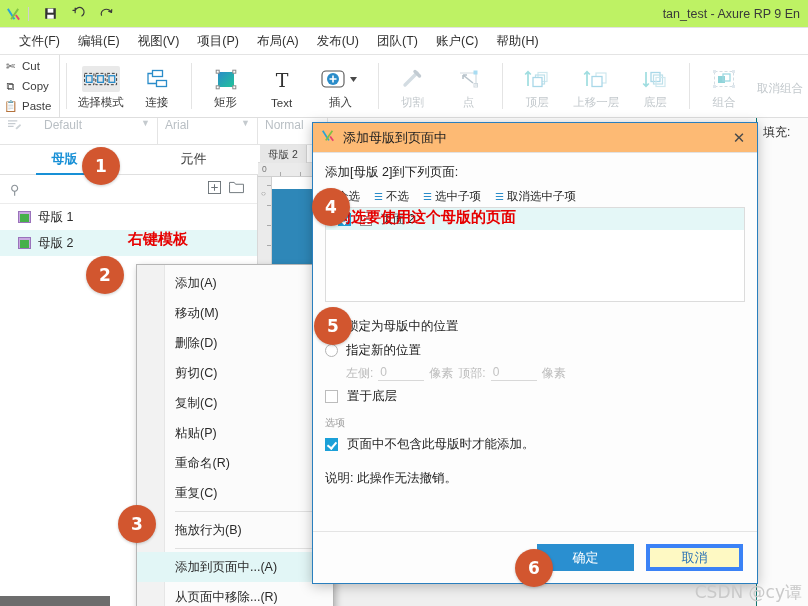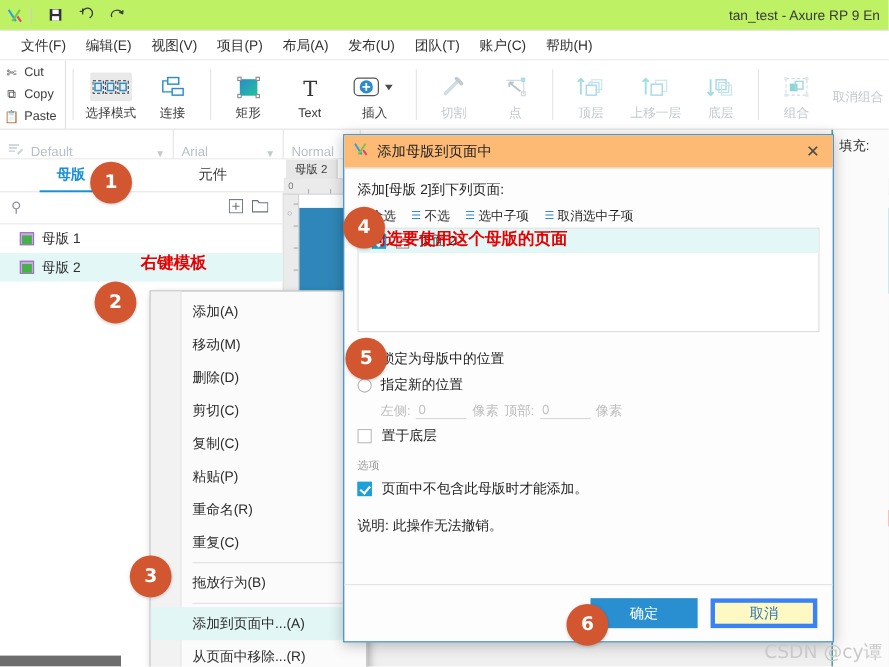--- a/index.html
+++ b/index.html
@@ -64,21 +64,21 @@
   .tbtn.dis .lbl { color:#c2c8cc; }
   .tbtn.sel .glyph { background:#e9e9e9; border-radius:2px; padding:1px 2px; }
   .tsep { width:1px; background:#e4e4e4; margin:8px 6px; }
   .tbtn.drop { position:relative; }
   
   .formatbar {
     position:absolute; left:0; top:118px; width:808px; height:27px;
     background:#fff; border-bottom:1px solid #e4e4e4; display:flex; align-items:center;
   }
   .fb-cell {
-    height:27px; display:flex; align-items:flex-end; gap:6px;
+    height:27px; display:flex; align-items:flex-start; gap:22px;
     border-right:1px solid #e4e4e4; padding:0 7px; color:#b9bfc4; font-size:12px;
   }
   .fb-cell .ddarrow { margin-left:auto; color:#c4cace; font-size:9px; }
   
   .paneltabs {
     position:absolute; left:0; top:145px; width:258px; height:30px;
     background:#fff; border-bottom:1px solid #e0e0e0;
     display:flex; align-items:flex-end;
   }
   .ptab {

